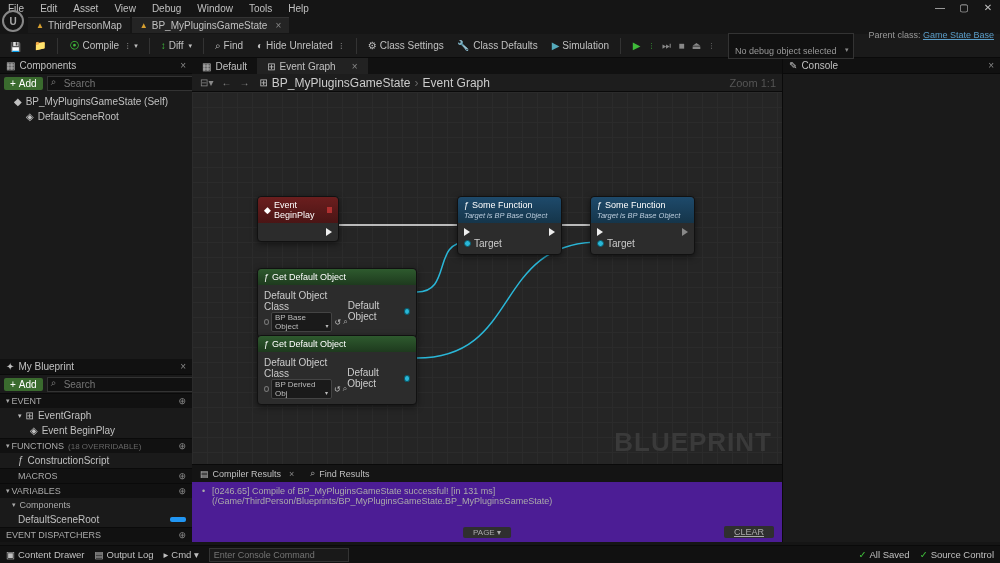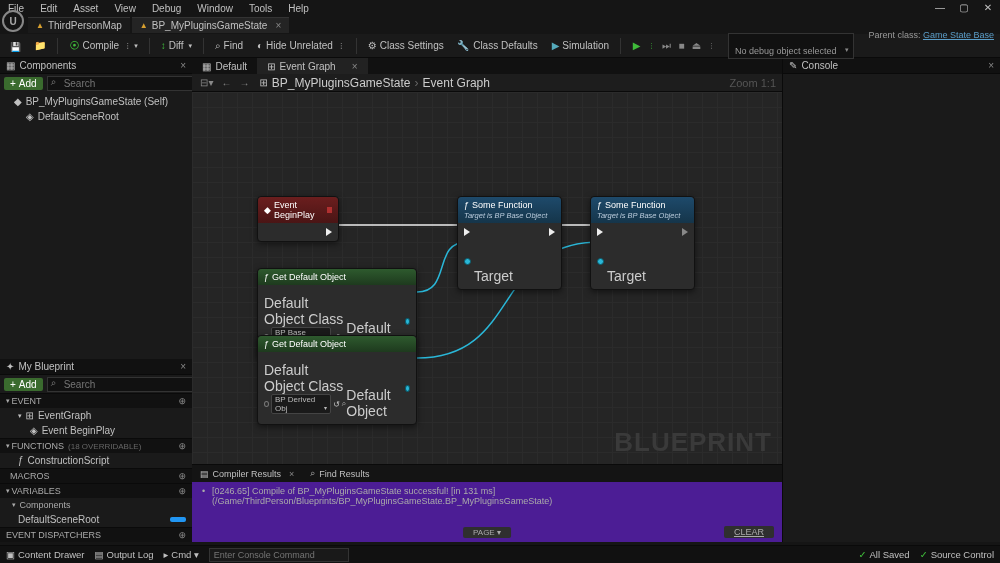--- a/index.html
+++ b/index.html
@@ -79,21 +79,21 @@
   .node { position: absolute; background: #2c2c2c; border: 1px solid #111; border-radius: 4px; box-shadow: 0 2px 6px rgba(0,0,0,0.5); }
   .node-header { padding: 3px 6px; border-radius: 4px 4px 0 0; font-size: 9px; color: #fff; display: flex; flex-direction: column; gap: 1px; }
   .node-header.red { background: linear-gradient(180deg, #6b1e1e, #4a1515); }
   .node-header.blue { background: linear-gradient(180deg, #1e4a6b, #15354a); }
   .node-header.green { background: linear-gradient(180deg, #2e5a2e, #1e3a1e); }
   .node-sub { font-size: 7.5px; color: #bcd; font-style: italic; }
   .node-body { padding: 4px 6px; font-size: 9px; }
   .node-row { display: flex; justify-content: space-between; align-items: center; padding: 1px 0; }
   .exec-pin { width: 0; height: 0; border-top: 4px solid transparent; border-bottom: 4px solid transparent; border-left: 6px solid #eee; display: inline-block; }
   .data-pin { width: 7px; height: 7px; border-radius: 50%; background: #2ab7d8; display: inline-block; border: 1px solid #0a5a6a; }
-  .pin-label { font-size: 14px; color: #ccc; margin-top: 30px; }
+  .pin-label { font-size: 10px; color: #ccc; }
   .dropdown-mini { background: #1a1a1a; border: 1px solid #444; padding: 0 14px 0 3px; font-size: 8px; color: #bbb; position: relative; border-radius: 2px; }
   .dropdown-mini::after { content: "▾"; position: absolute; right: 3px; font-size: 6px; }
   .empty-pin { width: 6px; height: 6px; border: 1px solid #777; background: transparent; border-radius: 50%; display: inline-block; }
   
   
   svg.wires { position: absolute; left: 0; top: 0; width: 100%; height: 100%; pointer-events: none; }
   
   
   .compiler-bar { height: 18px; background: #141414; display: flex; align-items: center; border-top: 1px solid #0a0a0a; }
   .compiler-tab { padding: 2px 8px; display: flex; align-items: center; gap: 4px; font-size: 9px; }
@@ -265,21 +265,21 @@
       <span style="font-size:7px;margin-right:2px">▾</span>
         <span>FUNCTIONS</span>
       <span class="section-sub">(18 OVERRIDABLE)</span>
       <span class="plus">⊕</span>
     </div>
     <div class="tree-item" style="padding-left:18px">
       <span>ƒ</span>
       <span>ConstructionScript</span>
     </div>
     <div class="section-header">
-      <span style="margin-left:4px">MACROS</span>
+      <span style="margin-left:12px">MACROS</span>
       <span class="plus">⊕</span>
     </div>
     <div class="section-header">
       <span style="font-size:7px;margin-right:2px">▾</span>
         <span>VARIABLES</span>
       <span class="plus">⊕</span>
     </div>
     <div class="tree-item" style="padding-left:12px;font-size:9px;color:#aaa">
       <span style="font-size:7px">▾</span>
         <span>Components</span>

